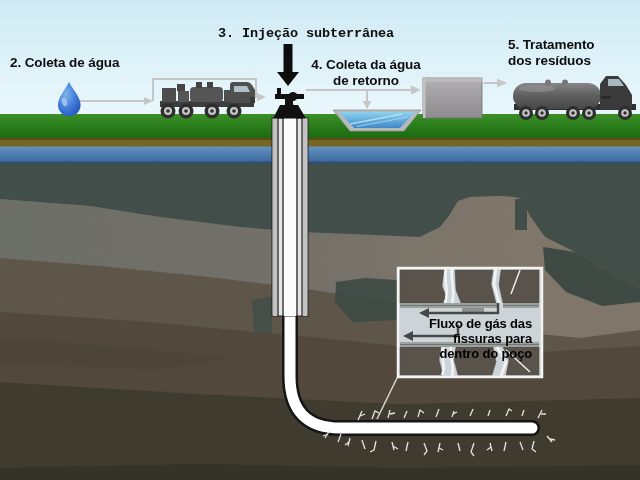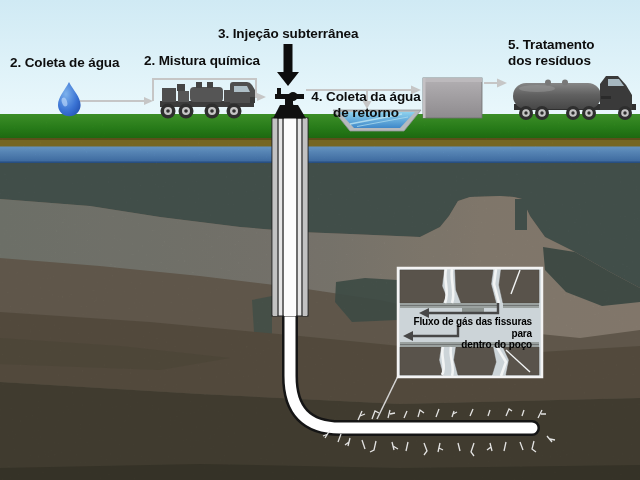--- a/index.html
+++ b/index.html
@@ -9,26 +9,26 @@
     font-family:"Liberation Sans", sans-serif;
   }
   .stage svg { position:absolute; left:0; top:0; }
   .label {
     position:absolute; font-weight:bold; color:#0d0d0d;
     white-space:pre-line; line-height:1.18; font-size:13.5px;
     letter-spacing:-0.1px;
   }
   .lbl1 { left:10px;  top:55px; }
   .lbl2 { left:144px; top:53px; }
-  .lbl3 { left:218px; top:26px; }
-  .lbl4 { left:303px; top:57px; width:126px; text-align:center;margin-top:32px; }
+  .lbl3 { left:218px; top:26px;font-family:Liberation Mono, monospace; }
+  .lbl4 { left:303px; top:57px; width:126px; text-align:center; }
   .lbl5 { left:508px; top:37px; width:104px; }
   .inset-caption {
     position:absolute; left:402px; top:316px; width:130px;
-    font-weight:bold; color:#000; font-size:10px; line-height:1.16;
+    font-weight:bold; color:#000; font-size:13px; line-height:1.16;
     white-space:pre-line; text-align:right; letter-spacing:-0.15px;
   }
 </style>
 </head>
 <body>
 
 <div class="stage">
 
 <svg width="640" height="480" viewBox="0 0 640 480">
   <defs>
@@ -308,21 +308,20 @@
     <g>
       <path d="M498,303 V313 H429" stroke="#474747" stroke-width="2.4" fill="none"></path>
       <polygon points="429,308 429,318 419,313" fill="#474747"></polygon>
       <path d="M458,325 V336 H413" stroke="#474747" stroke-width="2.4" fill="none"></path>
       <polygon points="413,331 413,341 403,336" fill="#474747"></polygon>
     </g>
   </g>
 </svg>
 
 <div class="label lbl1">2. Coleta de água</div>
-<div class="label lbl2">2. Mistura química</div>
 <div class="label lbl3">3. Injeção subterrânea</div>
 <div class="label lbl4">4. Coleta da água
 de retorno</div>
 <div class="label lbl5">5. Tratamento
 dos resíduos</div>
 <div class="inset-caption">Fluxo de gás das fissuras para
 dentro do poço</div>
 
 </div>
 

